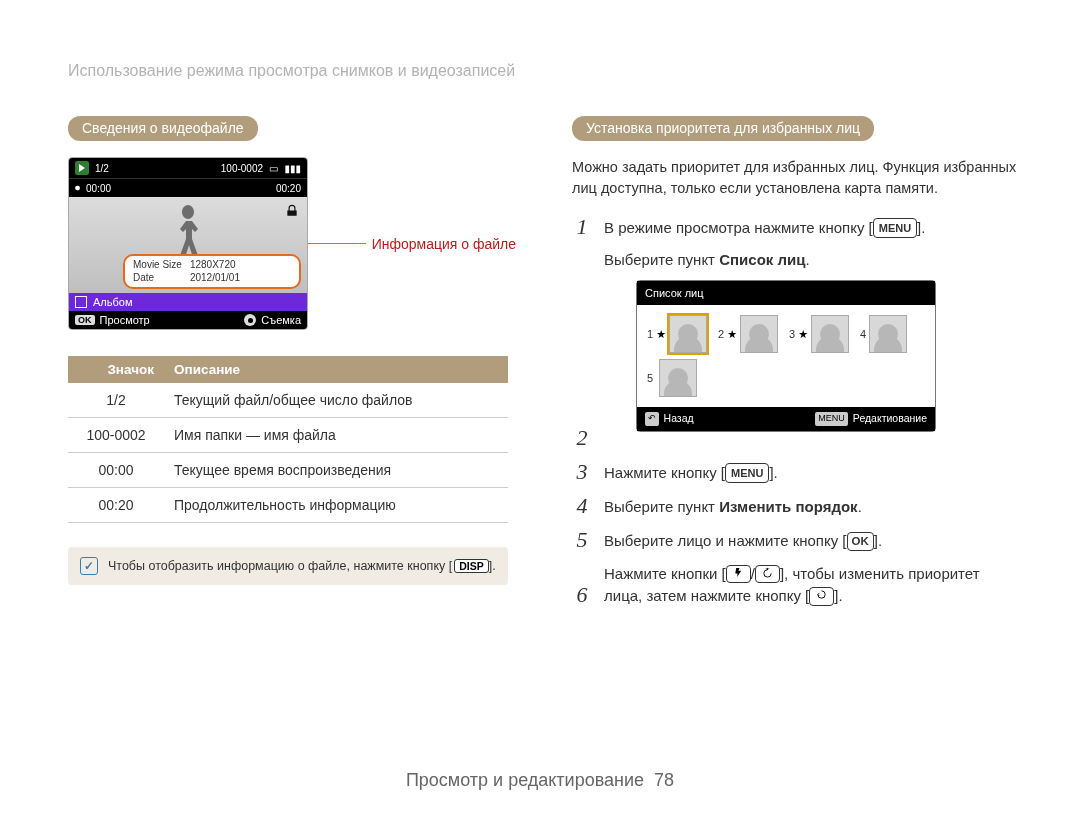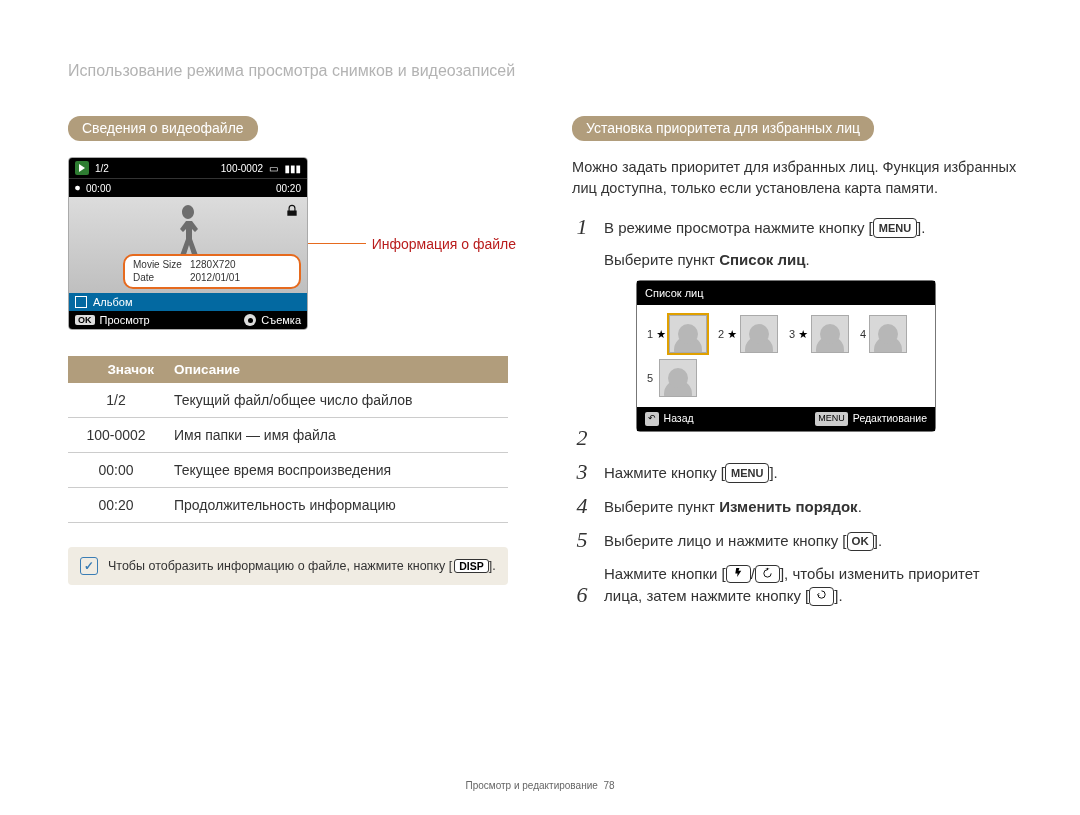--- a/index.html
+++ b/index.html
@@ -79,21 +79,21 @@
   }
   .vm-infobox {
     position:absolute; left:6px; right:6px; bottom:4px;
     background:#fff; border:2px solid #e66a1e; border-radius:10px;
     font-size:10px; line-height:1.25; padding:3px 8px;
     display:grid; grid-template-columns:auto 1fr; column-gap:8px;margin-left:48px;
   }
   .vm-infobox .k { color:#333; }
   .vm-infobox .v { color:#333; }
   .vm-bar1 {
-    background:#0369a1; color:#fff; font-size:11px; display:flex; align-items:center; gap:6px; padding:3px 6px;
+    background:#6d28d9; color:#fff; font-size:11px; display:flex; align-items:center; gap:6px; padding:3px 6px;
   }
   .vm-bar1 .albicon { width:12px;height:12px;border:1px solid #fff; }
   .vm-bar2 {
     background:#000; color:#fff; font-size:11px; display:flex; justify-content:space-between; align-items:center; padding:3px 6px;
   }
   .vm-bar2 .seg { display:flex; align-items:center; gap:5px; }
   .ok-badge { background:#ddd; color:#000; font-size:9px; font-weight:bold; padding:0 3px; border-radius:2px; }
   .dot-badge { background:#ddd; border-radius:50%; width:12px; height:12px; display:flex; align-items:center;justify-content:center; }
   .dot-badge::after { content:""; width:5px;height:5px;background:#000;border-radius:50%; }
 
@@ -202,21 +202,21 @@
   .fl-row2 { display:flex; gap:6px; padding:4px 10px 10px 10px; align-items:center; font-size:11px; }
   .fl-bottom {
     background:#000; color:#fff; font-size:10.5px;
     display:flex; justify-content:space-between; padding:4px 8px; align-items:center;
   }
   .fl-bottom .seg { display:flex; align-items:center; gap:5px; }
   .mini-btn { background:#ccc; color:#000; font-size:9px; padding:0 3px; border-radius:2px; }
 
   .footer {
     position:absolute; bottom:24px; left:0; right:0;
-    text-align:center; font-size:10px; color:#666;
+    text-align:center; font-size:18px; color:#666;
   }
 </style>
 </head>
 <body>
 
 <div class="page">
   <div class="page-title">Использование режима просмотра снимков и видеозаписей</div>
 
   <div class="cols">
 

